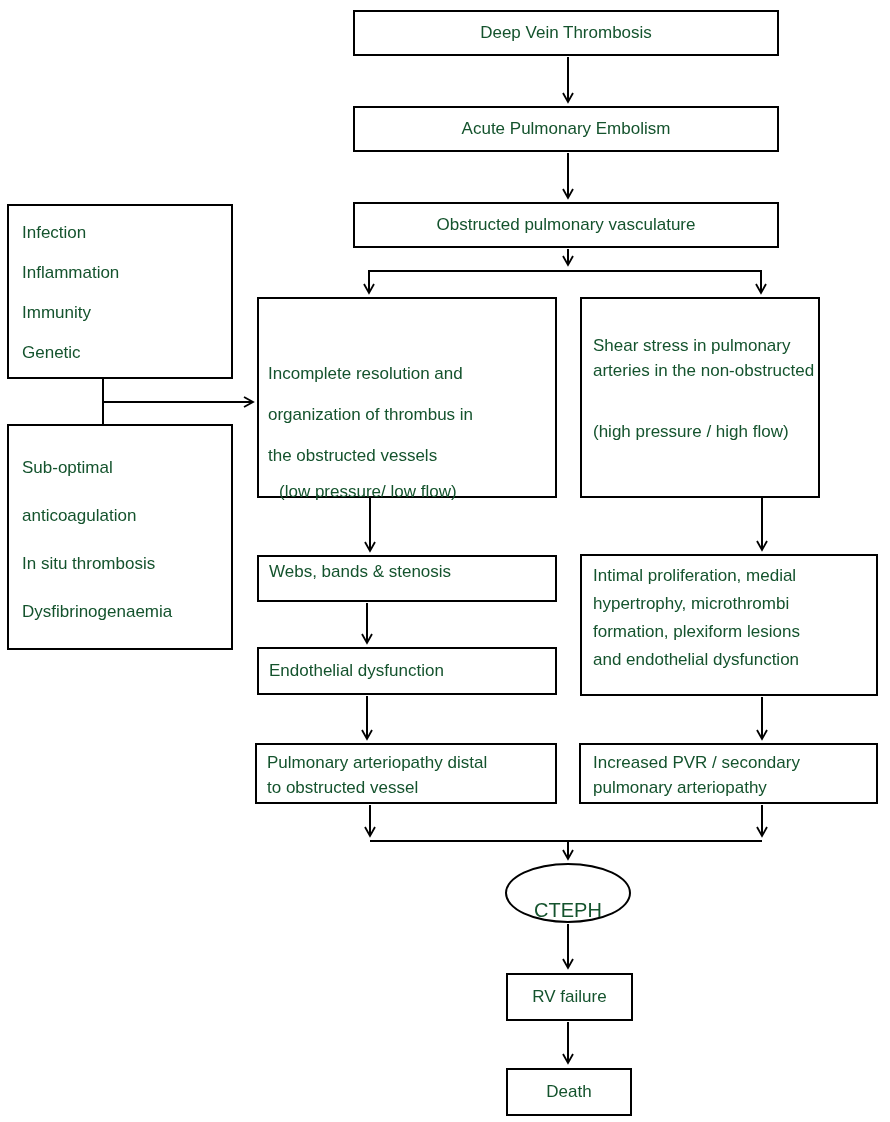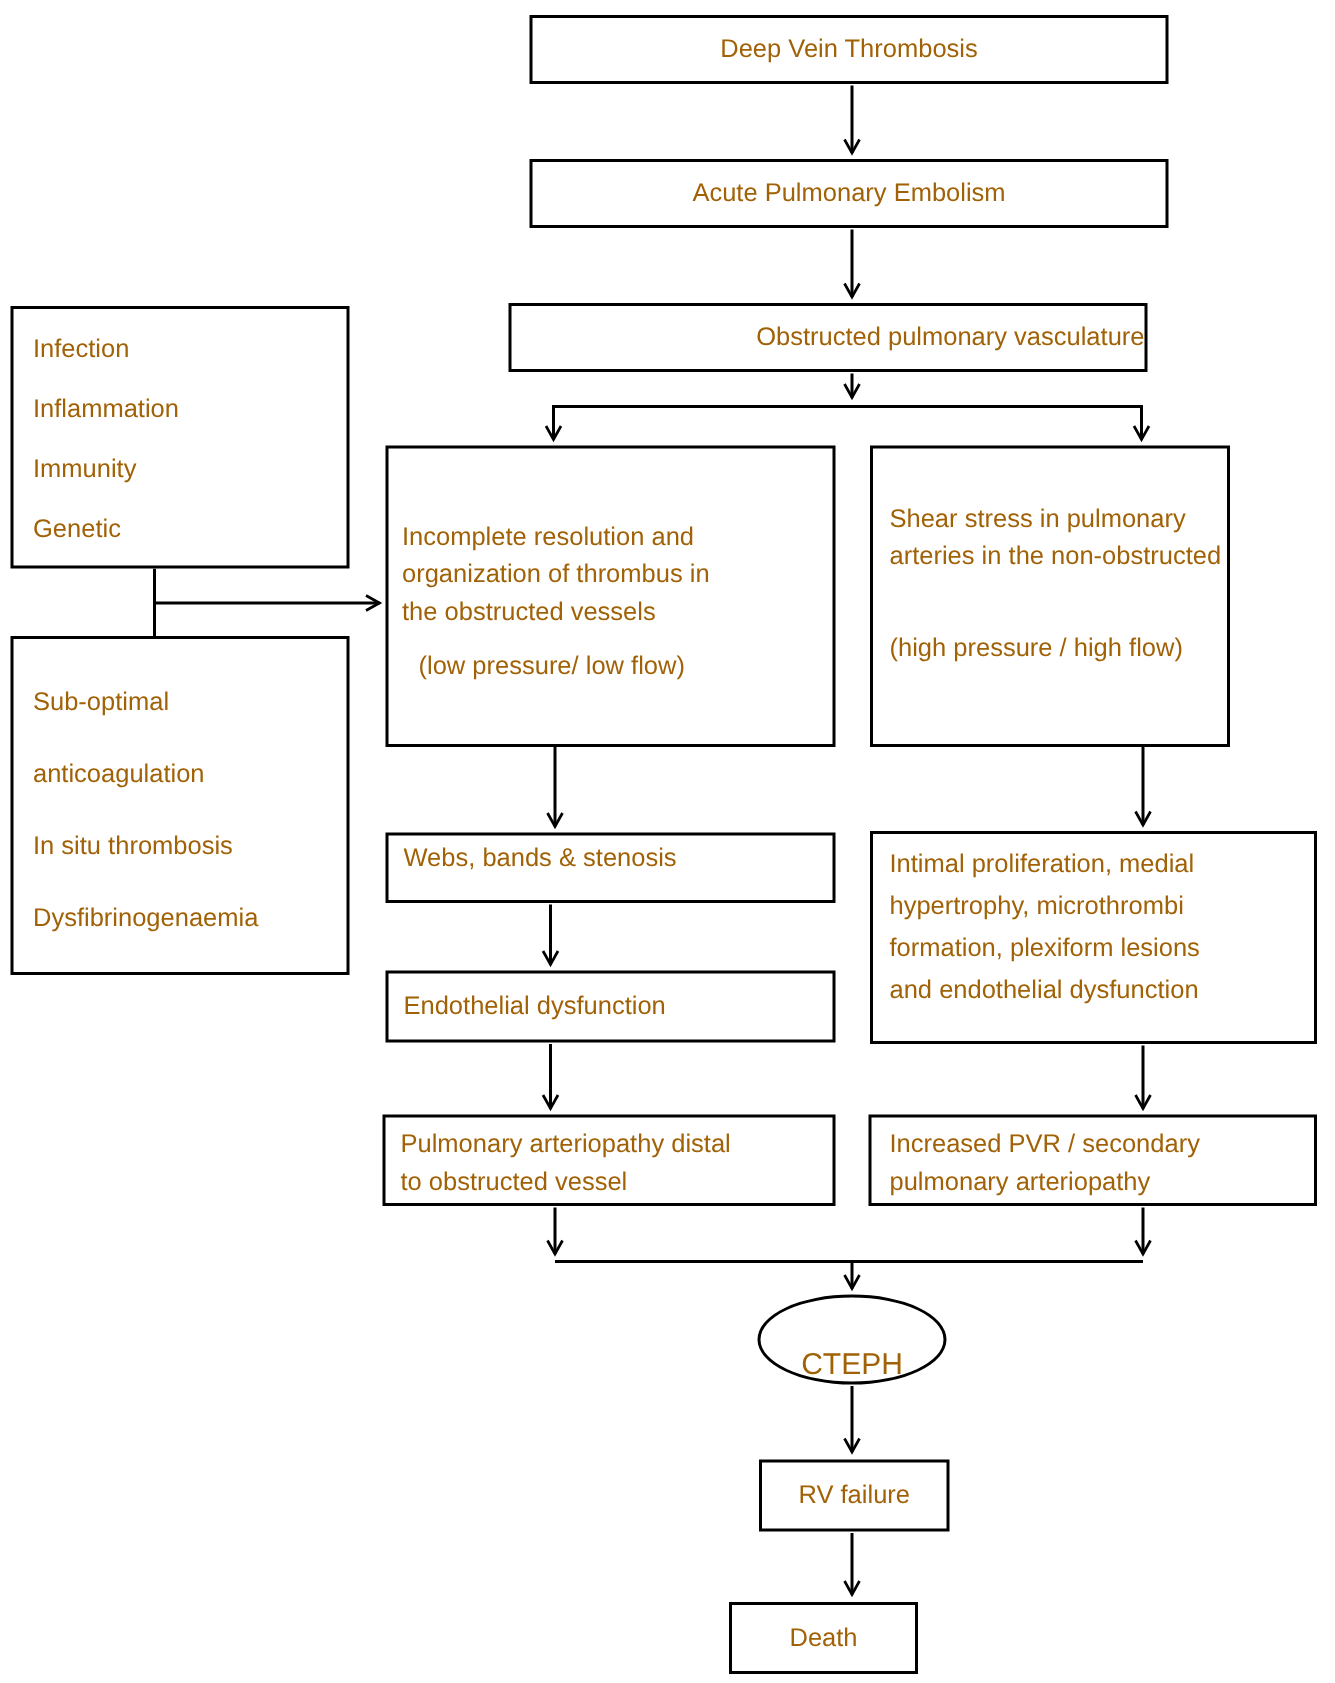--- a/index.html
+++ b/index.html
@@ -28,47 +28,47 @@
     stroke-width: 2;
     fill: none;
   }
   .node {
     position: absolute;
     box-sizing: border-box;
     background: #ffffff;
     border: 2px solid #000000;
     font-size: 17px;
     line-height: 22px;
-    color: #a16207;
+    color: #14532d;
   }
   .center {
     display: flex;
     align-items: center;
     justify-content: center;
     text-align: center;
   }
   .line { display: block; white-space: nowrap; }
 
   
   .n-dvt   { left: 353px; top: 10px;  width: 426px; height: 46px; }
   .n-ape   { left: 353px; top: 106px; width: 426px; height: 46px; }
-  .n-opv   { left: 339px; top: 202px; width: 426px; height: 46px; justify-content: flex-end; }
+  .n-opv   { left: 353px; top: 202px; width: 426px; height: 46px; }
 
   
   .n-risk-top    { left: 7px; top: 204px; width: 226px; height: 175px;
                    padding: 7px 6px 0 13px; }
   .n-risk-top .line    { line-height: 40px; }
   .n-risk-bottom { left: 7px; top: 424px; width: 226px; height: 226px;
                    padding: 18px 6px 0 13px; }
   .n-risk-bottom .line { line-height: 48px; }
 
   
   .n-incomplete { left: 257px; top: 297px; width: 300px; height: 201px;
                   padding: 46px 8px 0 9px; }
-  .n-incomplete .line { line-height: 25px; }
+  .n-incomplete .line { line-height: 25px; margin-top: 16px; }
   .n-incomplete .note { display: block; white-space: nowrap; margin-top: 11px; line-height: 25px; margin-left: 11px; }
   .n-shear { left: 580px; top: 297px; width: 240px; height: 201px;
              padding: 34px 6px 0 11px; }
   .n-shear .line { line-height: 25px; }
   .n-shear .note { display: block; white-space: nowrap; margin-top: 36px; line-height: 25px; }
 
   
   .n-webs { left: 257px; top: 555px; width: 300px; height: 47px;
             padding: 4px 8px 0 10px; }
   .n-endothelial { left: 257px; top: 647px; width: 300px; height: 48px;
@@ -82,21 +82,21 @@
                padding: 6px 6px 0 11px; }
   .n-intimal .line { line-height: 28px; }
   .n-pvr { left: 579px; top: 743px; width: 299px; height: 61px;
            padding: 5px 6px 0 12px; }
   .n-pvr .line { line-height: 25px; }
 
   
   .n-cteph { left: 505px; top: 863px; width: 126px; height: 60px;
              border-radius: 50%; font-size: 20px; align-items: flex-end; }
   .n-rv    { left: 506px; top: 973px;  width: 127px; height: 48px; }
-  .n-death { left: 486px; top: 1068px; width: 126px; height: 48px; }
+  .n-death { left: 506px; top: 1068px; width: 126px; height: 48px; }
 </style>
 </head>
 <body>
 
 <div id="canvas">
 
   <svg id="connectors" viewBox="0 0 890 1122" xmlns="http://www.w3.org/2000/svg">
     <defs>
       <marker id="vhead" markerUnits="userSpaceOnUse" markerWidth="16" markerHeight="16" refX="10" refY="6" orient="auto">
         <path d="M1,1 L10,6 L1,11" fill="none" stroke="#000000" stroke-width="1.8"></path>

